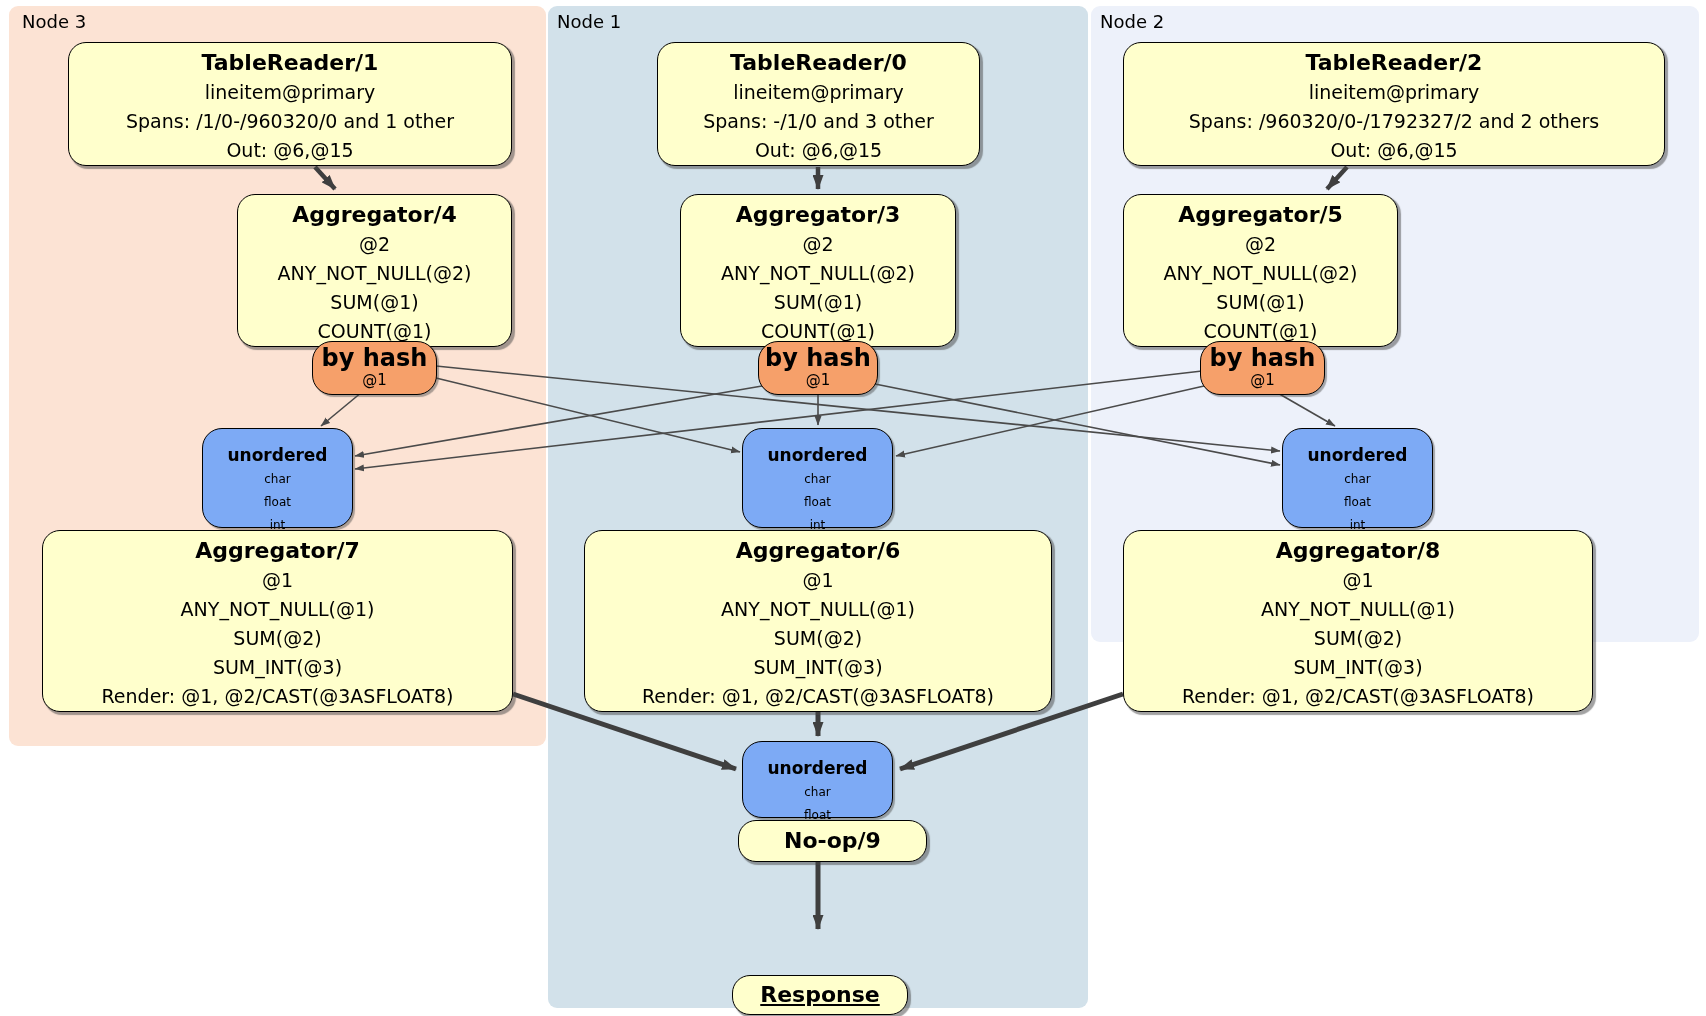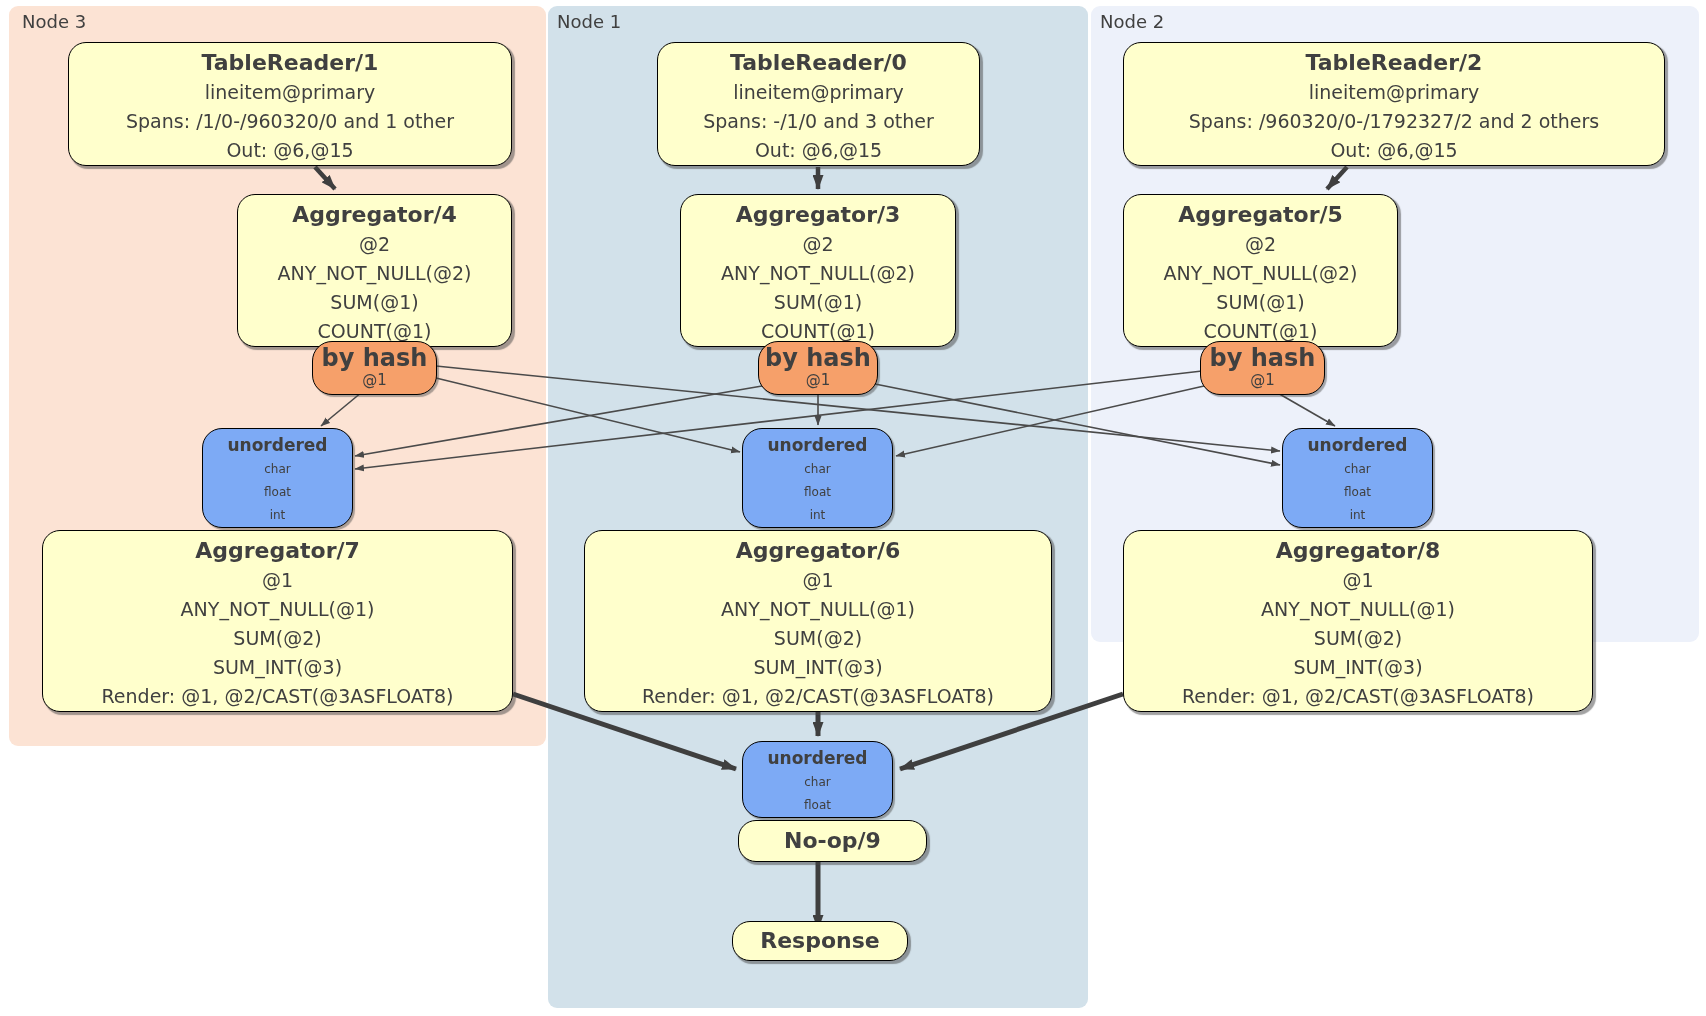--- a/index.html
+++ b/index.html
@@ -1,17 +1,17 @@
 <!DOCTYPE html>
 <html><head>
 <meta charset="utf-8">
 <style>
   html,body{margin:0;padding:0;background:#ffffff;}
   #canvas{position:relative;width:1706px;height:1016px;background:#ffffff;overflow:hidden;
-          font-family:"DejaVu Sans","Liberation Sans",sans-serif;color:#404040;}
+          font-family:"DejaVu Sans","Liberation Sans",sans-serif;color:#000000;}
   .region{position:absolute;border-radius:9px;}
   #region-node3{left:9px;top:6px;width:537px;height:740px;background:#fce3d4;}
   #region-node1{left:548px;top:6px;width:540px;height:1002px;background:#d2e1ea;}
   #region-node2{left:1091px;top:6px;width:608px;height:636px;background:#edf1fa;}
   .region-label{position:absolute;font-size:18px;line-height:22px;}
   #label-node3{left:13px;top:5px;}
   #label-node1{left:9px;top:5px;}
   #label-node2{left:9px;top:5px;}
   #edges{position:absolute;left:0;top:0;}
   .pbox{position:absolute;background:#ffffcc;border:1.6px solid #000;border-radius:18px;
@@ -23,32 +23,32 @@
   #tr0{left:657px;top:42px;width:323px;height:124px;}
   #tr2{left:1123px;top:42px;width:542px;height:124px;}
   #agg4{left:237px;top:194px;width:275px;height:153px;}
   #agg3{left:680px;top:194px;width:276px;height:153px;}
   #agg5{left:1123px;top:194px;width:275px;height:153px;}
   #agg7{left:42px;top:530px;width:471px;height:182px;}
   #agg6{left:584px;top:530px;width:468px;height:182px;}
   #agg8{left:1123px;top:530px;width:470px;height:182px;}
   #noop{left:738px;top:820px;width:189px;height:42px;padding-top:0;}
   #noop .ptitle{line-height:40px;}
-  #response{left:732px;top:921px;width:176px;height:40px;padding-top:0;}
+  #response{left:732px;top:975px;width:176px;height:40px;padding-top:0;text-decoration:underline;}
   #response .ptitle{line-height:37px;}
   .router{position:absolute;background:#f6a06a;border:1.6px solid #000;border-radius:20px;
           text-align:center;padding-top:4px;box-sizing:border-box;white-space:nowrap;
           box-shadow:2px 2px 1px rgba(70,70,70,0.45);}
   .rtitle{font-size:24px;font-weight:700;line-height:24px;}
   .rsub{font-size:15px;line-height:20px;}
   #hash-l{left:312px;top:341px;width:125px;height:54px;}
   #hash-m{left:758px;top:341px;width:120px;height:54px;}
   #hash-r{left:1200px;top:341px;width:125px;height:54px;}
   .sync{position:absolute;background:#7daaf5;border:1.6px solid #000;border-radius:20px;
-        text-align:center;padding-top:3px;box-sizing:border-box;white-space:nowrap;
+        text-align:center;padding-top:13px;box-sizing:border-box;white-space:nowrap;
         box-shadow:2px 2px 1px rgba(70,70,70,0.45);}
   .stitle{font-size:17px;font-weight:700;line-height:26px;}
   .sline{font-size:12px;line-height:23px;}
   #sync-l{left:202px;top:428px;width:151px;height:100px;}
   #sync-m{left:742px;top:428px;width:151px;height:100px;}
   #sync-r{left:1282px;top:428px;width:151px;height:100px;}
   #sync-f{left:742px;top:741px;width:151px;height:77px;}
 </style>
 </head>
 <body>

